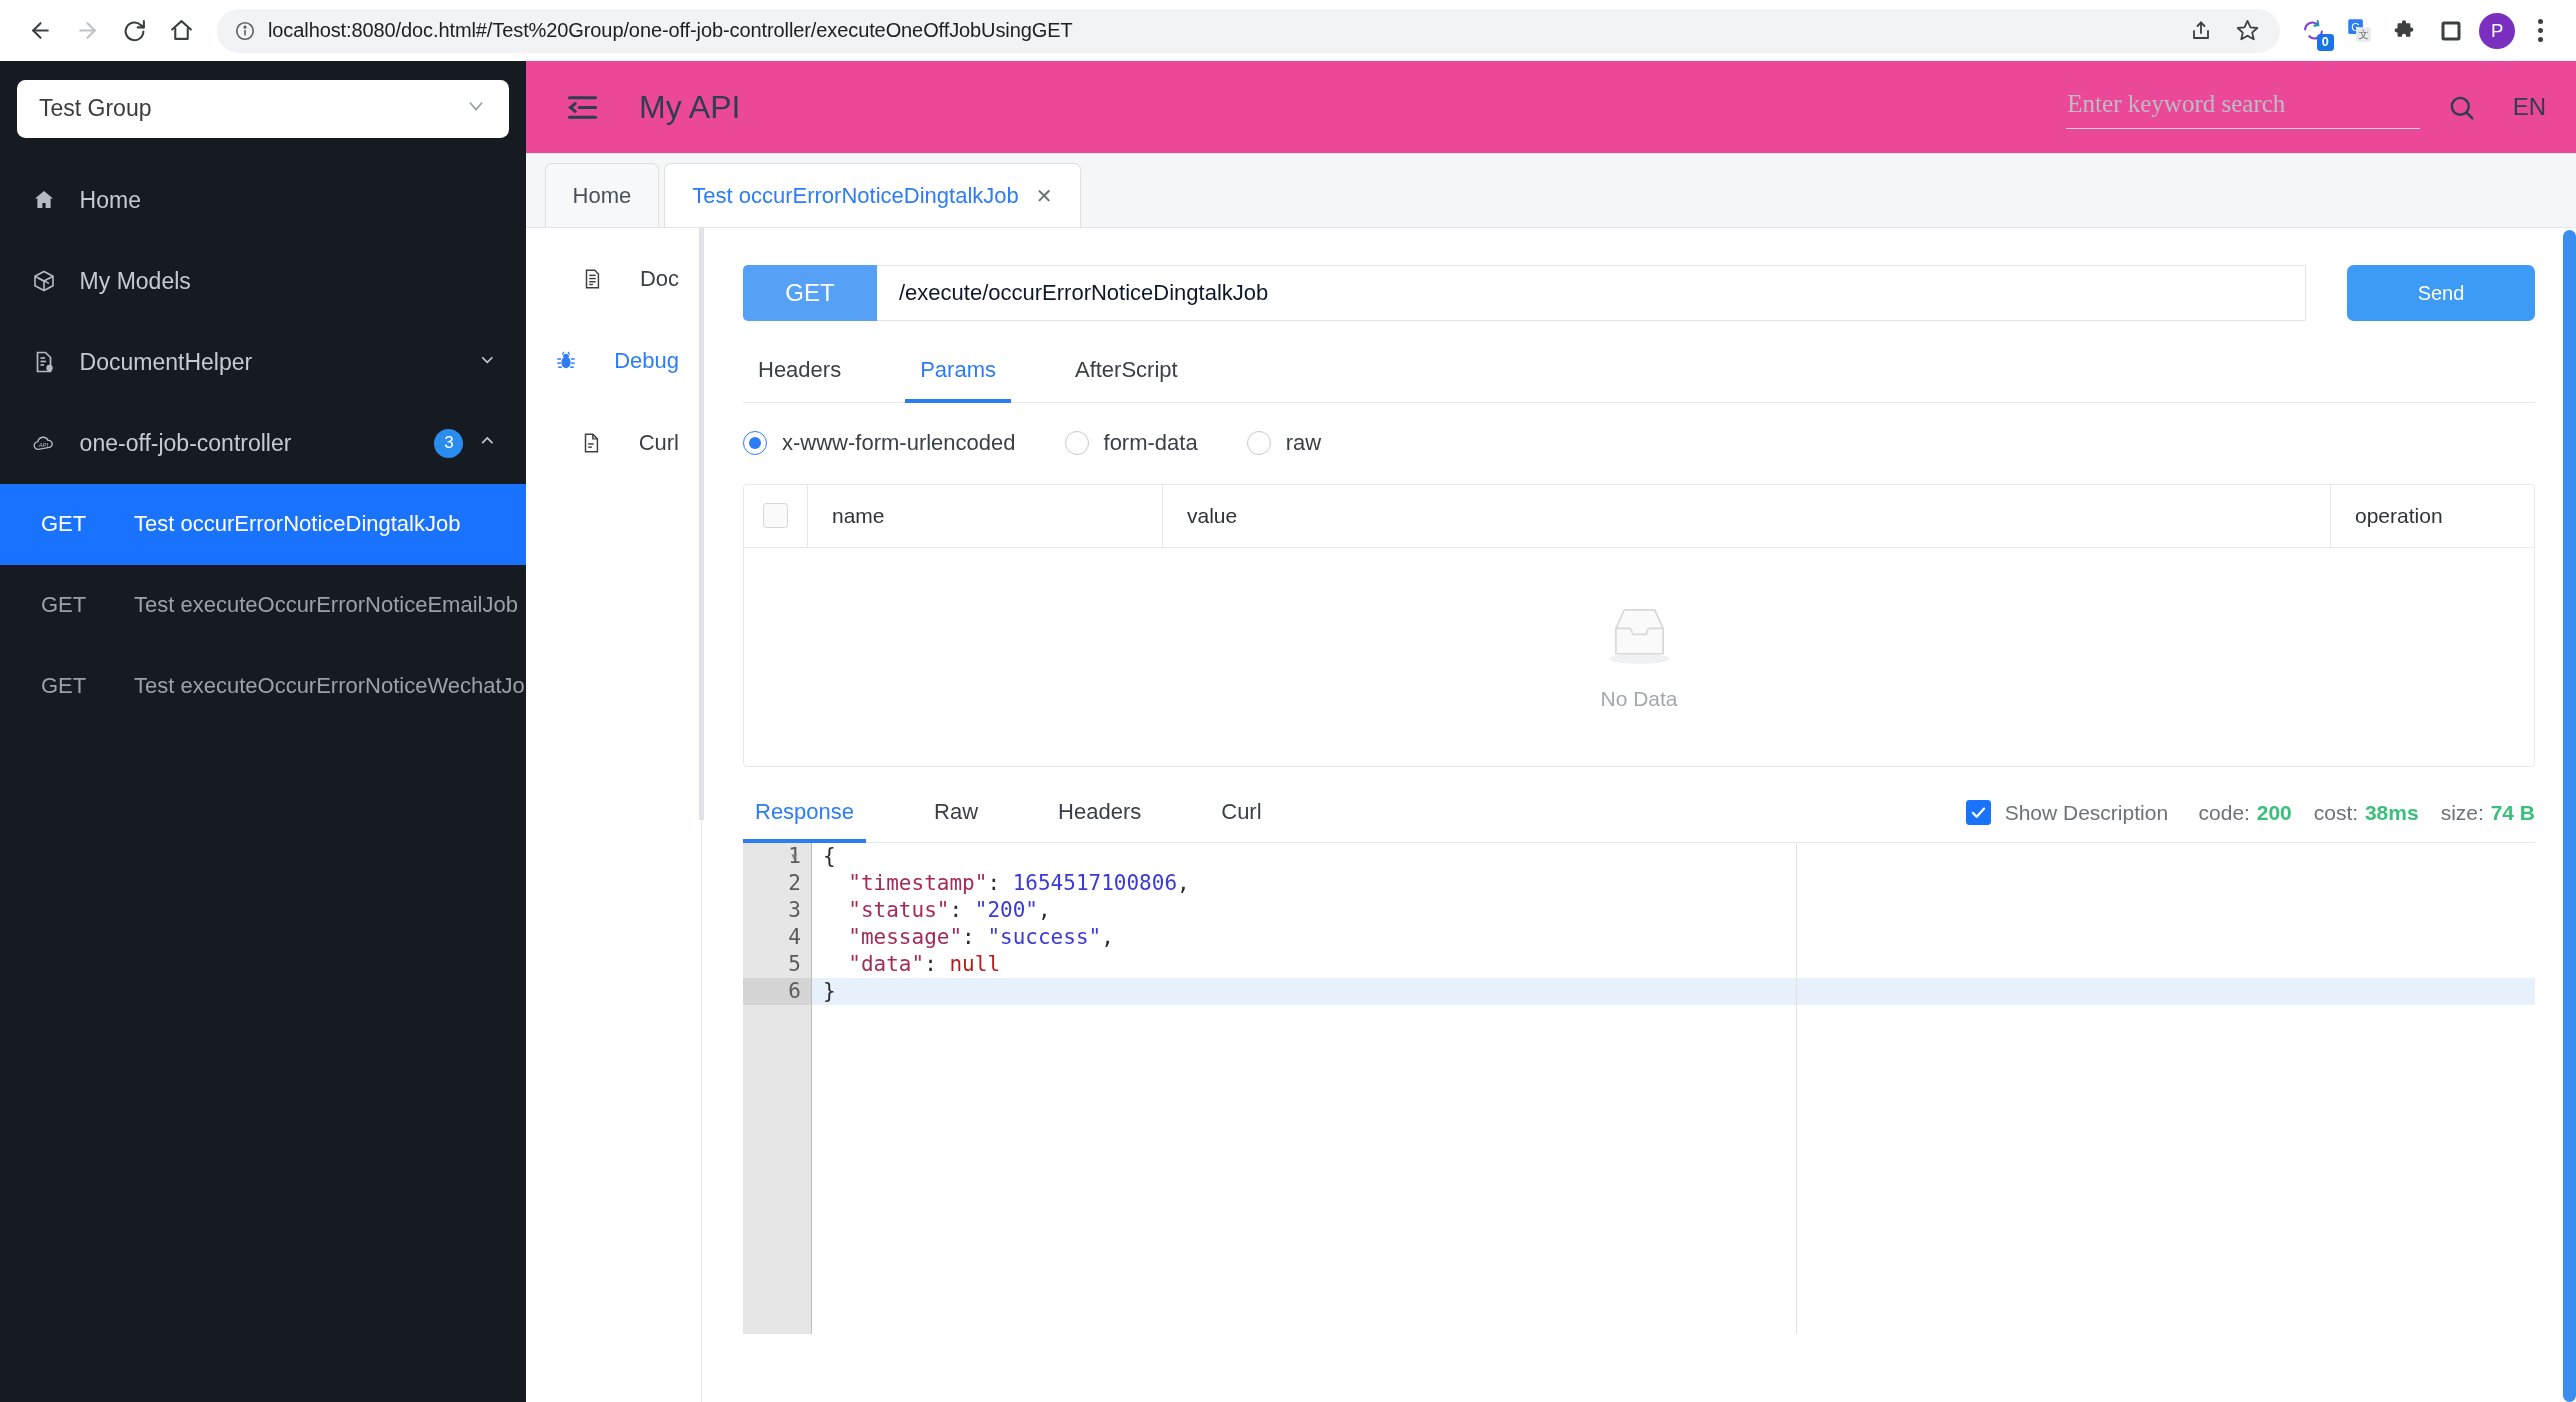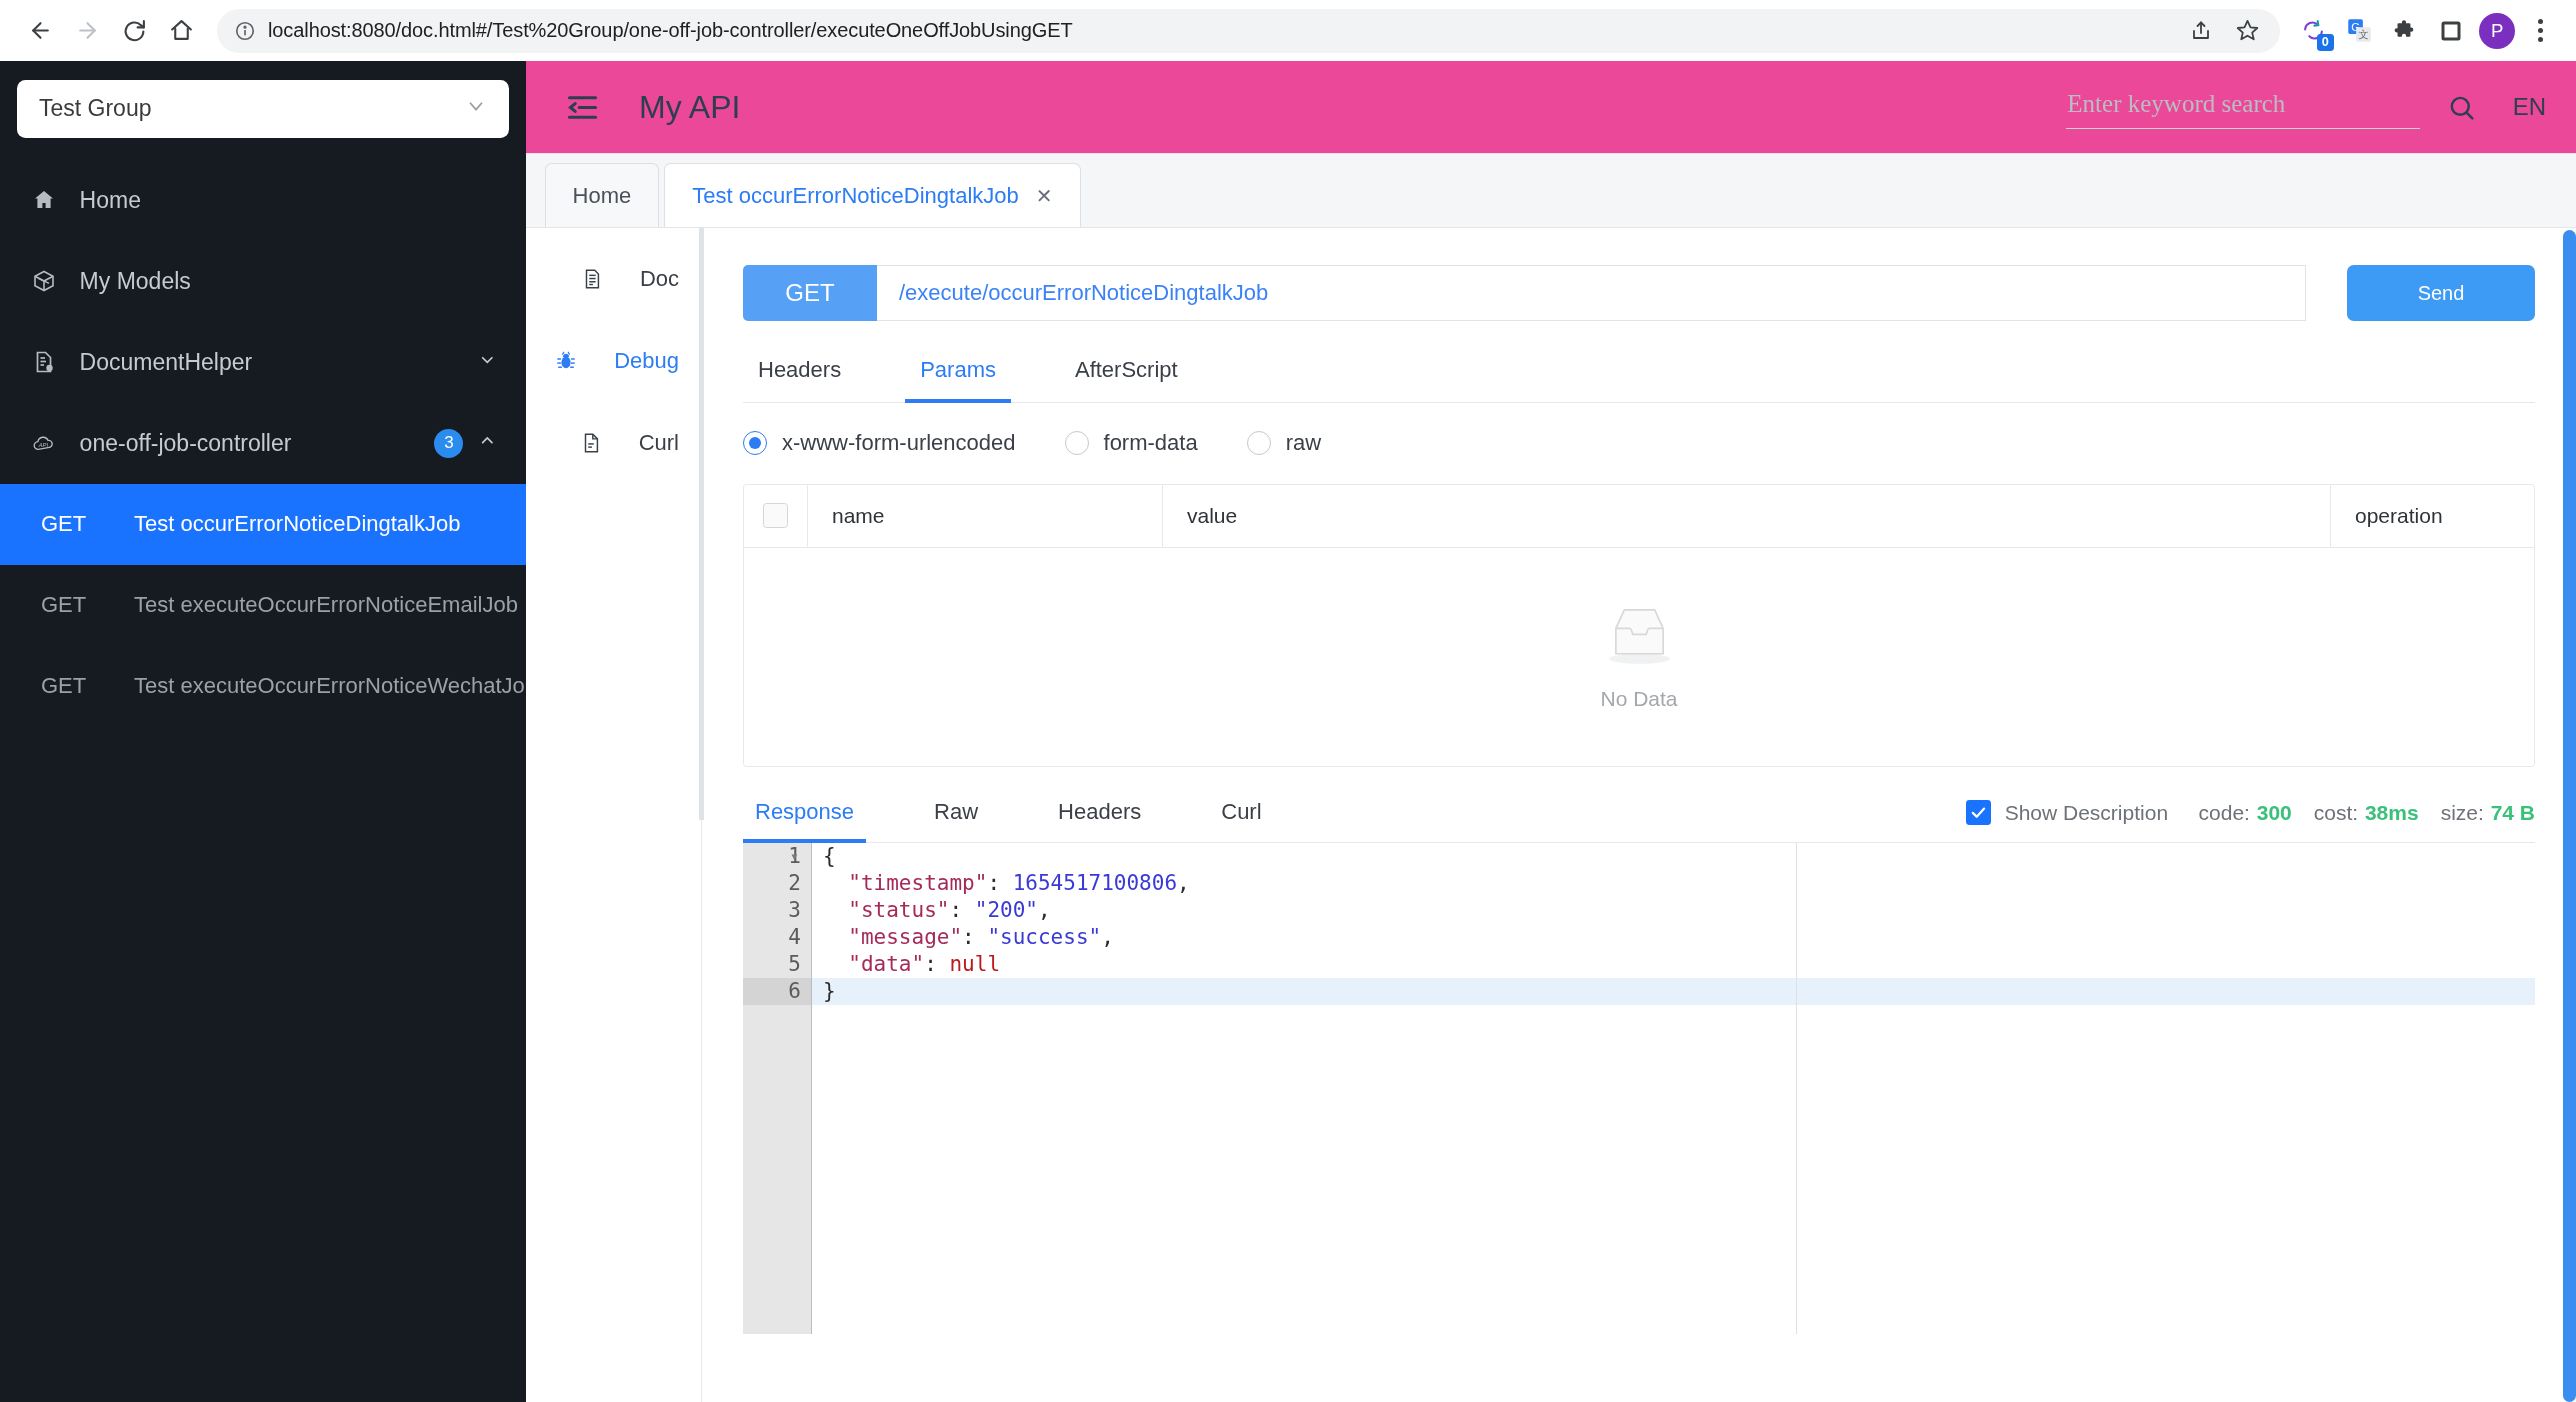--- a/index.html
+++ b/index.html
@@ -218,21 +218,21 @@
     width: 134px; flex: none;
     background: #56a1f5; color: #fff;
     display: flex; align-items: center; justify-content: center;
     font-size: 24px;
     border-radius: 5px 0 0 5px;
   }
   #path-input {
     flex: 1; border: 0.8px solid #e1e3e6; border-left: none;
     display: flex; align-items: center;
     padding-left: 22px;
-    font-size: 22px; color: #3b82f6;
+    font-size: 22px; color: #0f172a;
     background: #fff;
     min-width: 0;
   }
   #send-btn {
     width: 188px; flex: none; margin-left: 41px;
     background: #3d9af5; color: #fff;
     border-radius: 6.8px;
     display:flex; align-items:center; justify-content:center;
     font-size: 20px;
   }
@@ -657,21 +657,21 @@
           <div class="resp-tab">Curl</div>
 
           <div id="resp-meta">
             <span id="showdesc-box">
               <svg width="17" height="17" viewBox="0 0 24 24" fill="none" stroke="#fff" stroke-width="3.2" stroke-linecap="round" stroke-linejoin="round">
                   <polyline points="4 12.5 9.5 18 20 6.5"></polyline>
                 </svg>
             </span>
             <span id="showdesc-label">Show Description</span>
             <span class="meta-label">code:</span>
-            <span class="meta-val">300</span>
+            <span class="meta-val">200</span>
             <span class="meta-label">cost:</span>
             <span class="meta-val">38ms</span>
             <span class="meta-label">size:</span>
             <span class="meta-val">74 B</span>
           </div>
         </div>
 
         <div id="editor">
           <div id="active-line-band" style="top: 135px;"></div>
           <div id="gutter">

